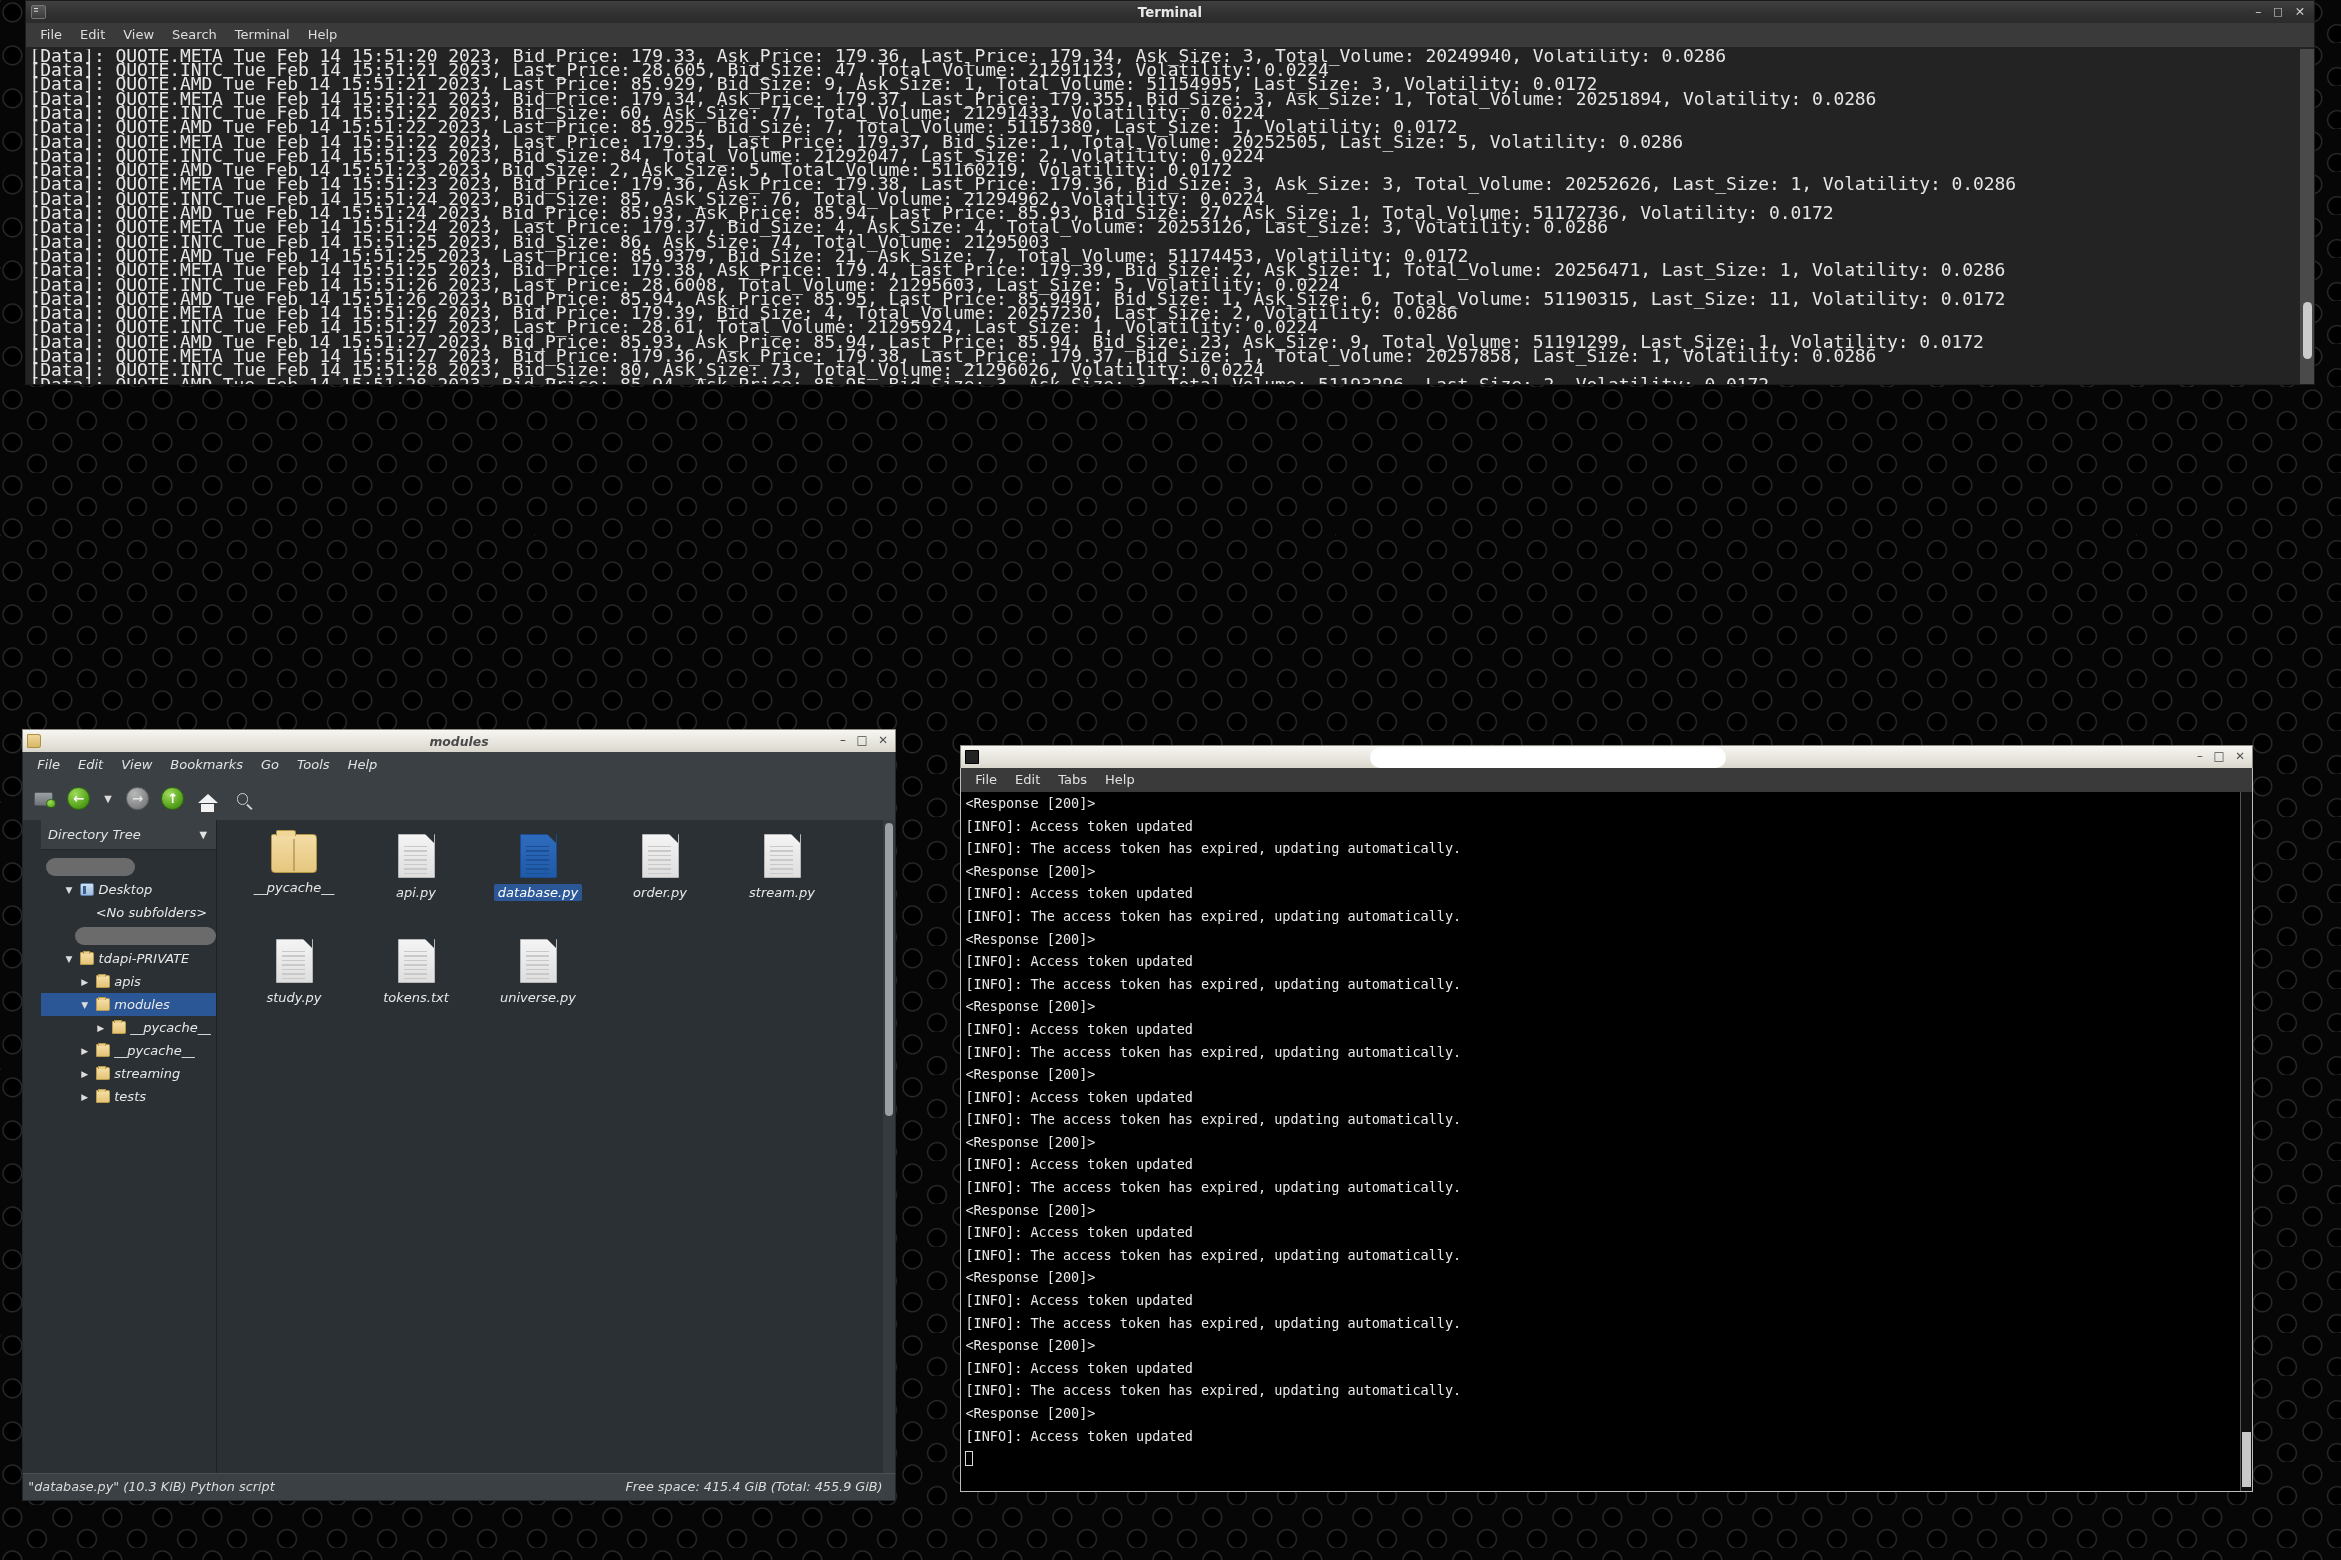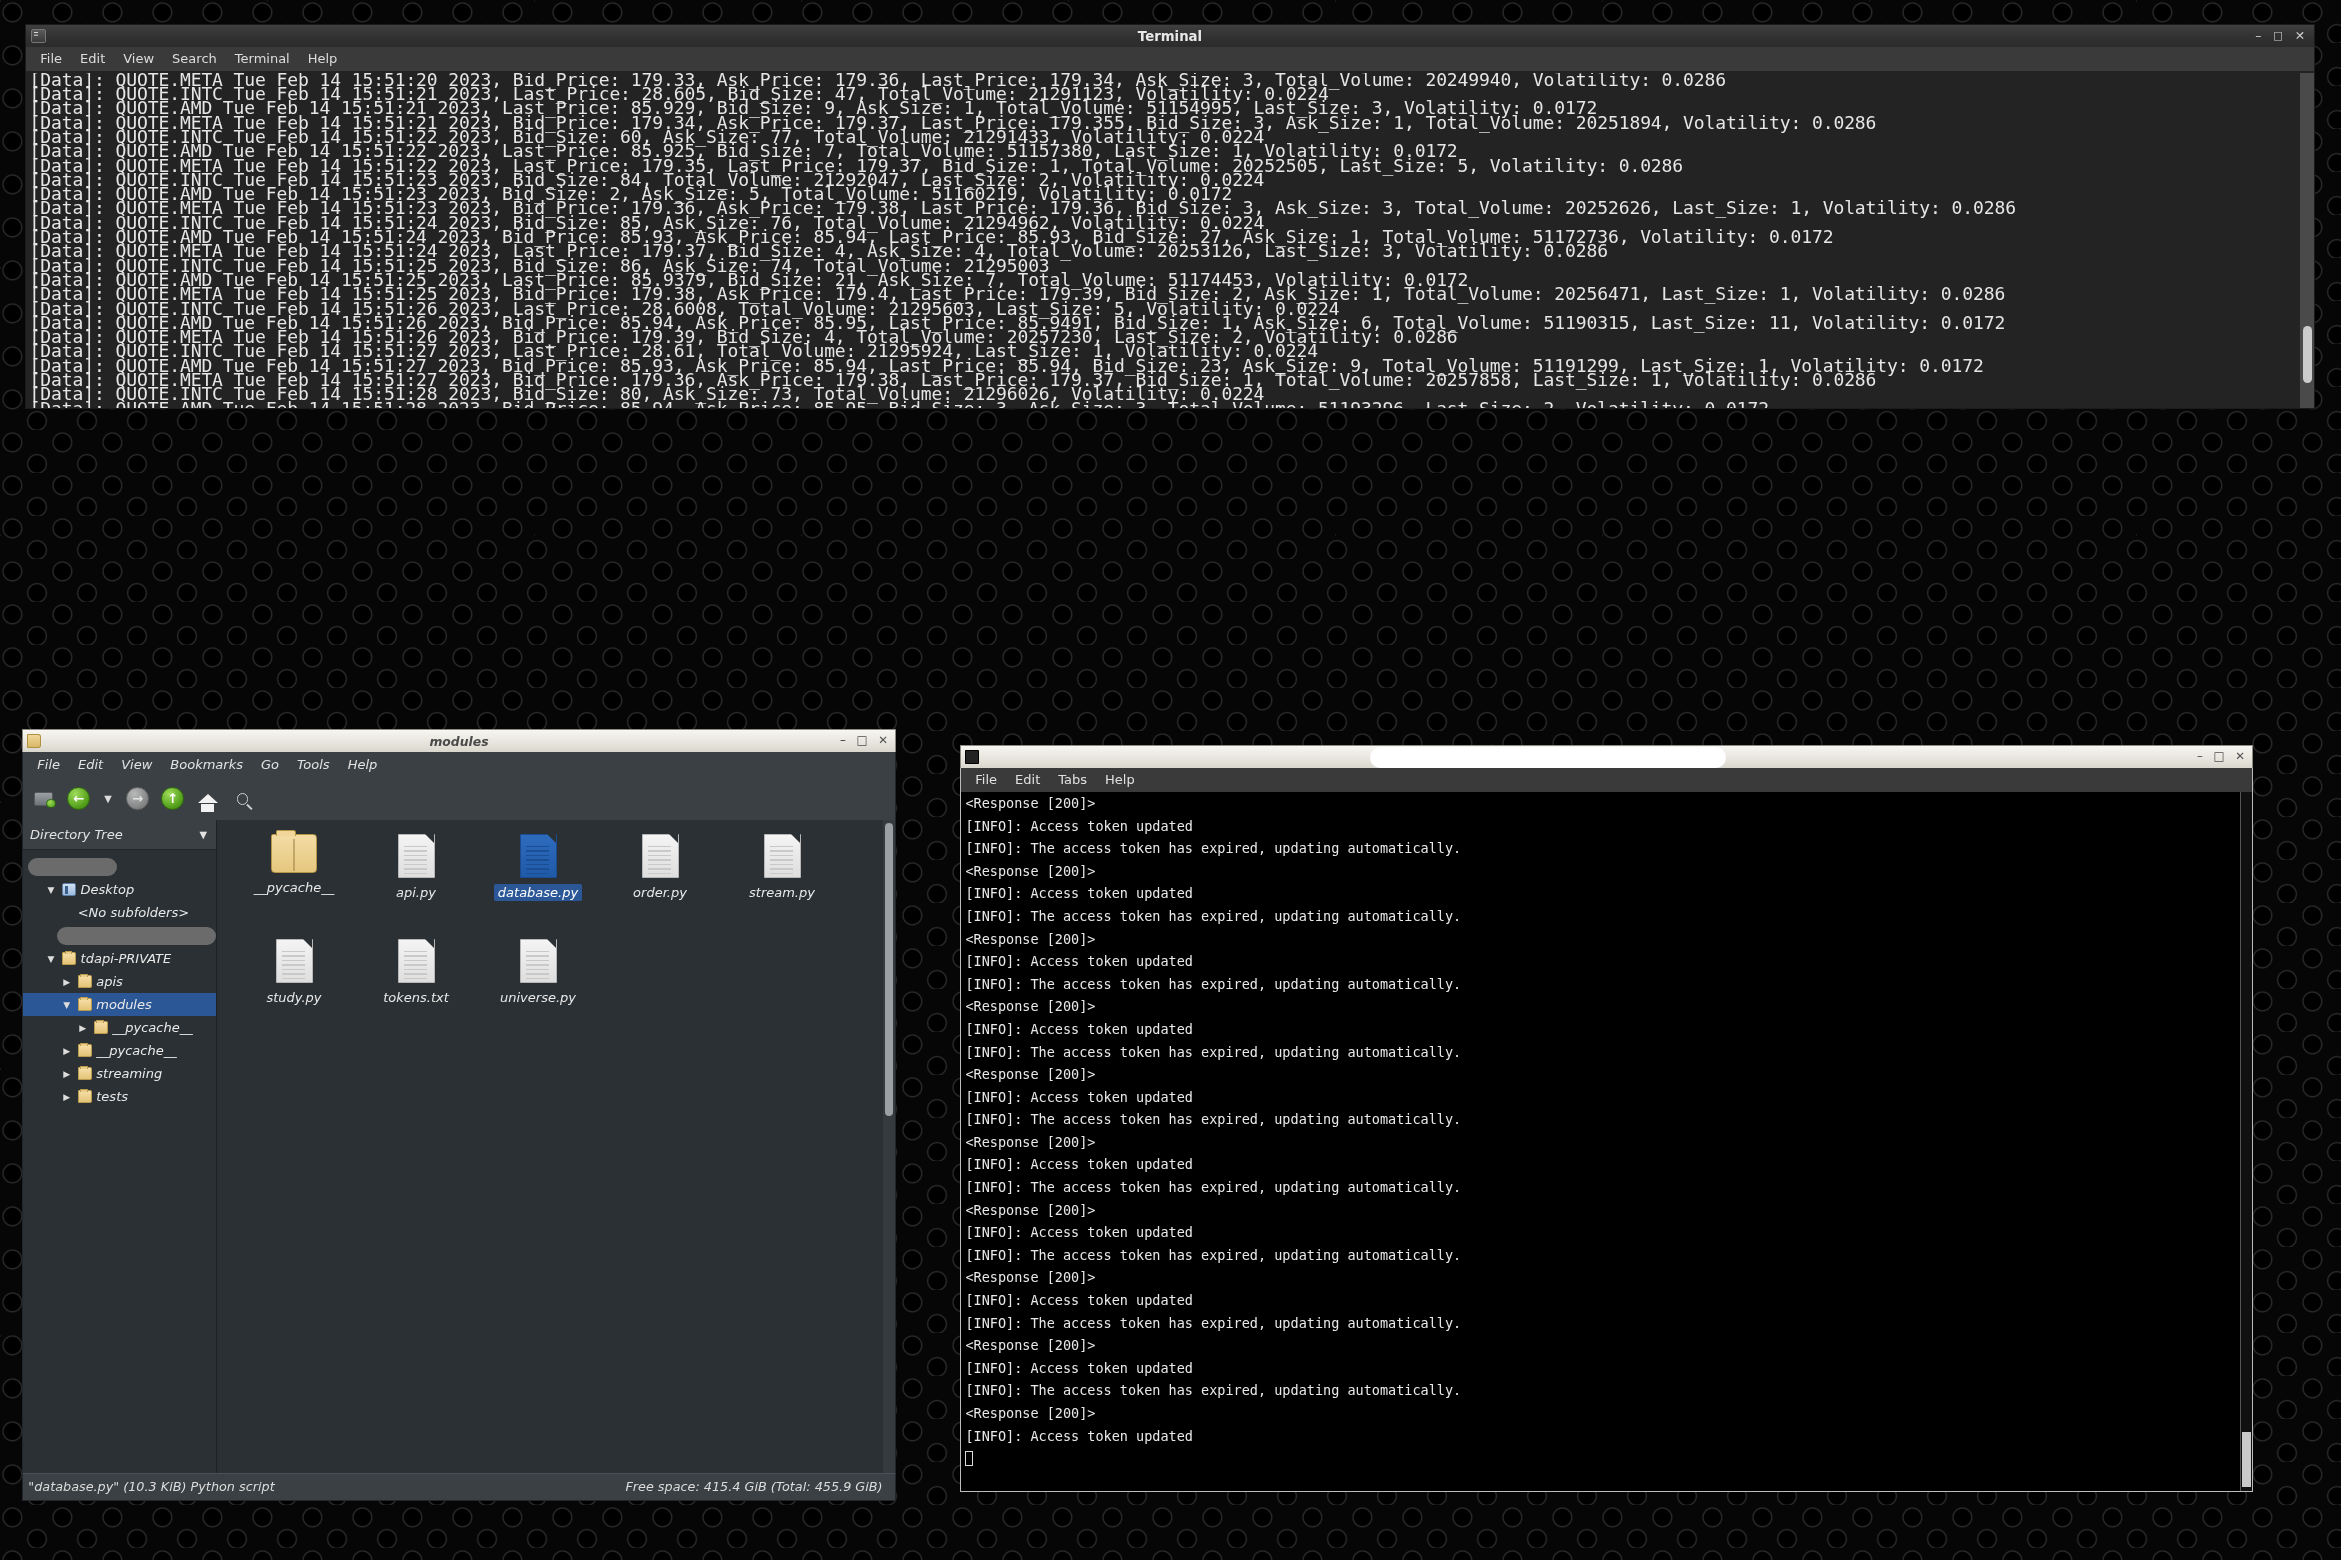--- a/index.html
+++ b/index.html
@@ -82,21 +82,21 @@
     font-family: "DejaVu Sans", sans-serif;
   }
   .menubar-fm {
     background: #3b4044;
     display:flex; align-items:center; padding: 3.6px 5.3px;
     border-left: 0.9px solid #22262a; border-right: 0.9px solid #22262a;
   }
   .menubar-fm .mi { color:#e3e3e3; font-size: 13px; padding: 1.8px 9px; }
 
   
-  #terminal-top { left: 25px; top: 24px; width: 2290px; height: 391px; }
+  #terminal-top { left: 25px; top: 0; width: 2290px; height: 391px; }
   .term-body {
     background: #232323;
     border: 0.9px solid #1b1b1b; border-top: none;
     height: 338px; display: flex; overflow: hidden;
     padding: 1.8px 0 0 0;
   }
   .term-text {
     flex: 1 1 auto;
     color: #e6e6e6;
     font-family: "DejaVu Sans Mono", monospace;
@@ -130,21 +130,21 @@
   .pathbar {
     flex: 1 1 auto; height: 30px; margin-left: 3.6px;
     background: #2b3034; border: 0.9px solid #202427; border-radius: 2.7px;
     display: flex; align-items: center; padding: 0 7.1px;
     color: #e8e8e8; font-size: 13.3px; position: relative; overflow: hidden;
   }
   .redact-bar {
     background:#6b6b6b; border-radius: 9.8px; height: 18px; display:inline-block;
   }
   .fm-main { display: flex; height: 653px; border-left:0.9px solid #22262a; border-right:0.9px solid #22262a; }
-  .fm-side { width: 194px; background: #2b3034; border-right: 0.9px solid #1e2225; display:flex; flex-direction:column;}
+  .fm-side { width: 194px; background: #2b3034; border-right: 0.9px solid #1e2225; display:flex; flex-direction:column;padding-left:18px;}
   .side-head {
     height: 30px; display:flex; align-items:center; justify-content: space-between;
     padding: 0 9px 0 7.1px; color:#e2e2e2; font-size:13px;
     background:#3b4044; border-bottom:0.9px solid #22262a;
   }
   .tree { flex: 1 1 auto; padding: 5.3px 0 0 0; position: relative; overflow:hidden; }
   .tree-row { display:flex; align-items:center; height: 23px; padding-left: 5.3px; color:#e9e9e9; font-size:13px; gap:4.4px; }
   .tree-row.selected { background: #2b5797; }
   .arr { width: 13.3px; text-align:center; color:#dcdcdc; font-size: 9px; }
   .folder-ic {

